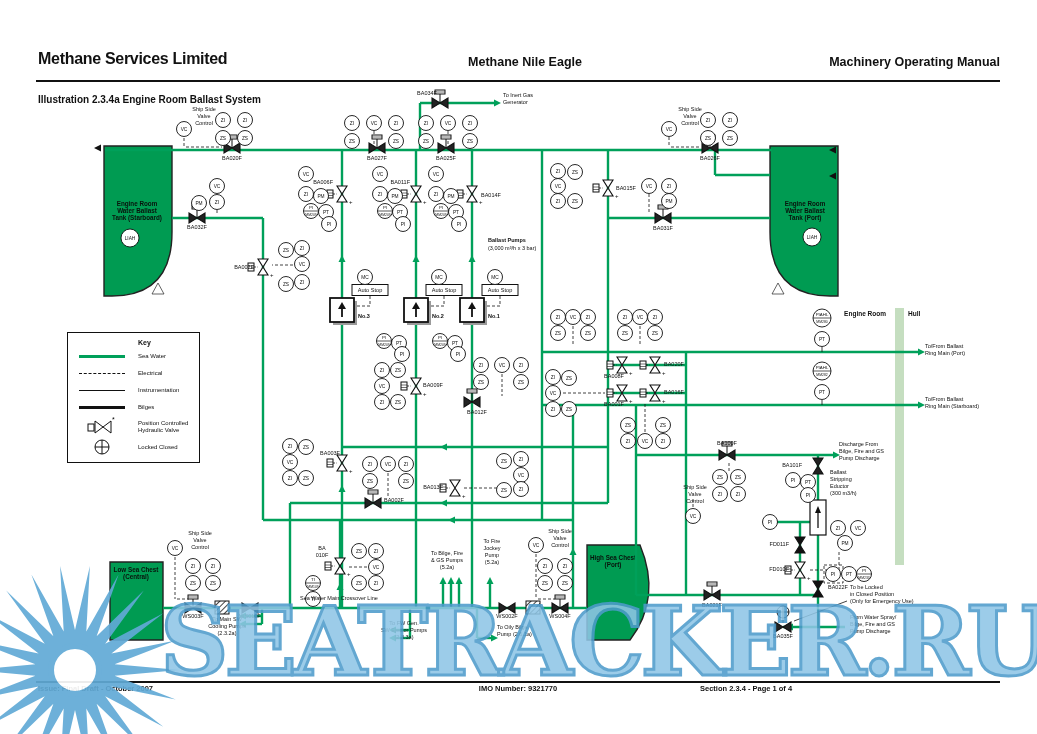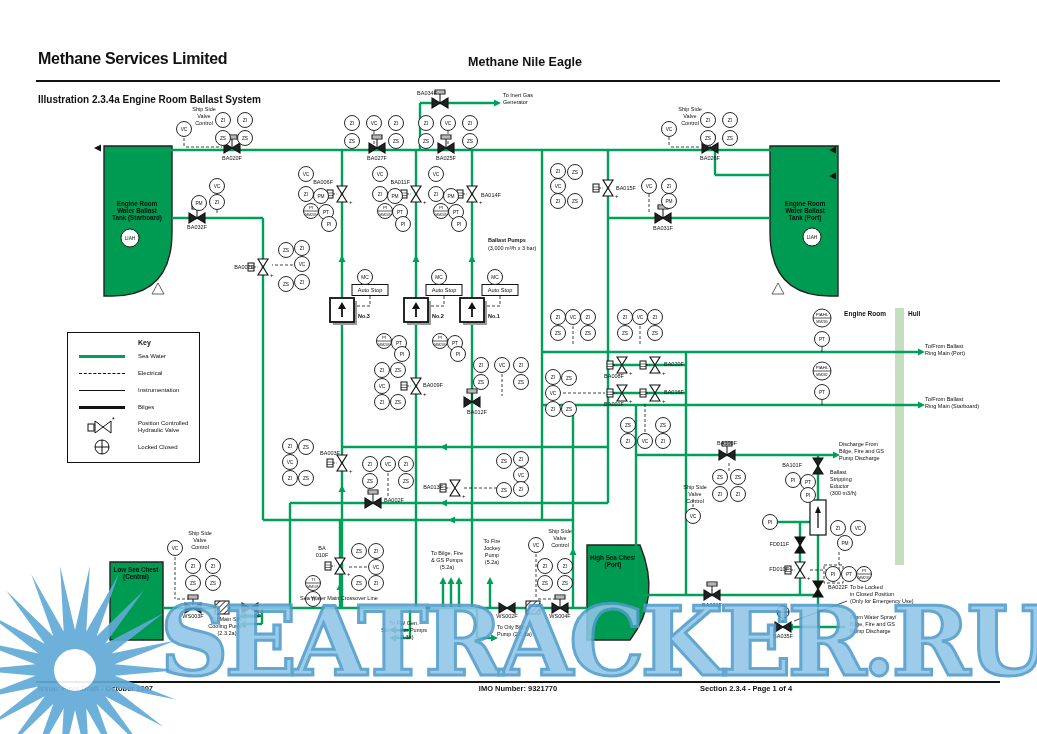--- a/index.html
+++ b/index.html
@@ -26,20 +26,21 @@
              font-size:95px;letter-spacing:-4px;white-space:nowrap;color:#8FC6E6;
              -webkit-text-stroke:3px #4E9BCB;opacity:0.88;line-height:100px;}
   #sunburst{left:-35px;top:560px;z-index:5;opacity:0.92;}
 </style>
 </head>
 <body>
 
 <div id="page">
   <div class="abs" id="hdr-center">Methane Nile Eagle</div>
   <div class="abs" id="hdr-left">Methane Services Limited</div>
+  <div class="abs" id="hdr-right">Machinery Operating Manual</div>
   <div class="abs rule" style="top:80px;"></div>
   <div class="abs" id="illus-title">Illustration 2.3.4a Engine Room Ballast System</div>
 
   <div class="abs" id="diagram"><svg width="1037" height="734" viewBox="0 0 1037 734">
         <defs>
           <pattern id="hatch" width="4" height="4" patternUnits="userSpaceOnUse" patternTransform="rotate(45)">
             <rect x="0" y="0" width="4" height="4" fill="#fff"></rect>
             <line x1="0" y1="0" x2="0" y2="4" stroke="#111111" stroke-width="1.6"></line>
           </pattern>
         </defs>

